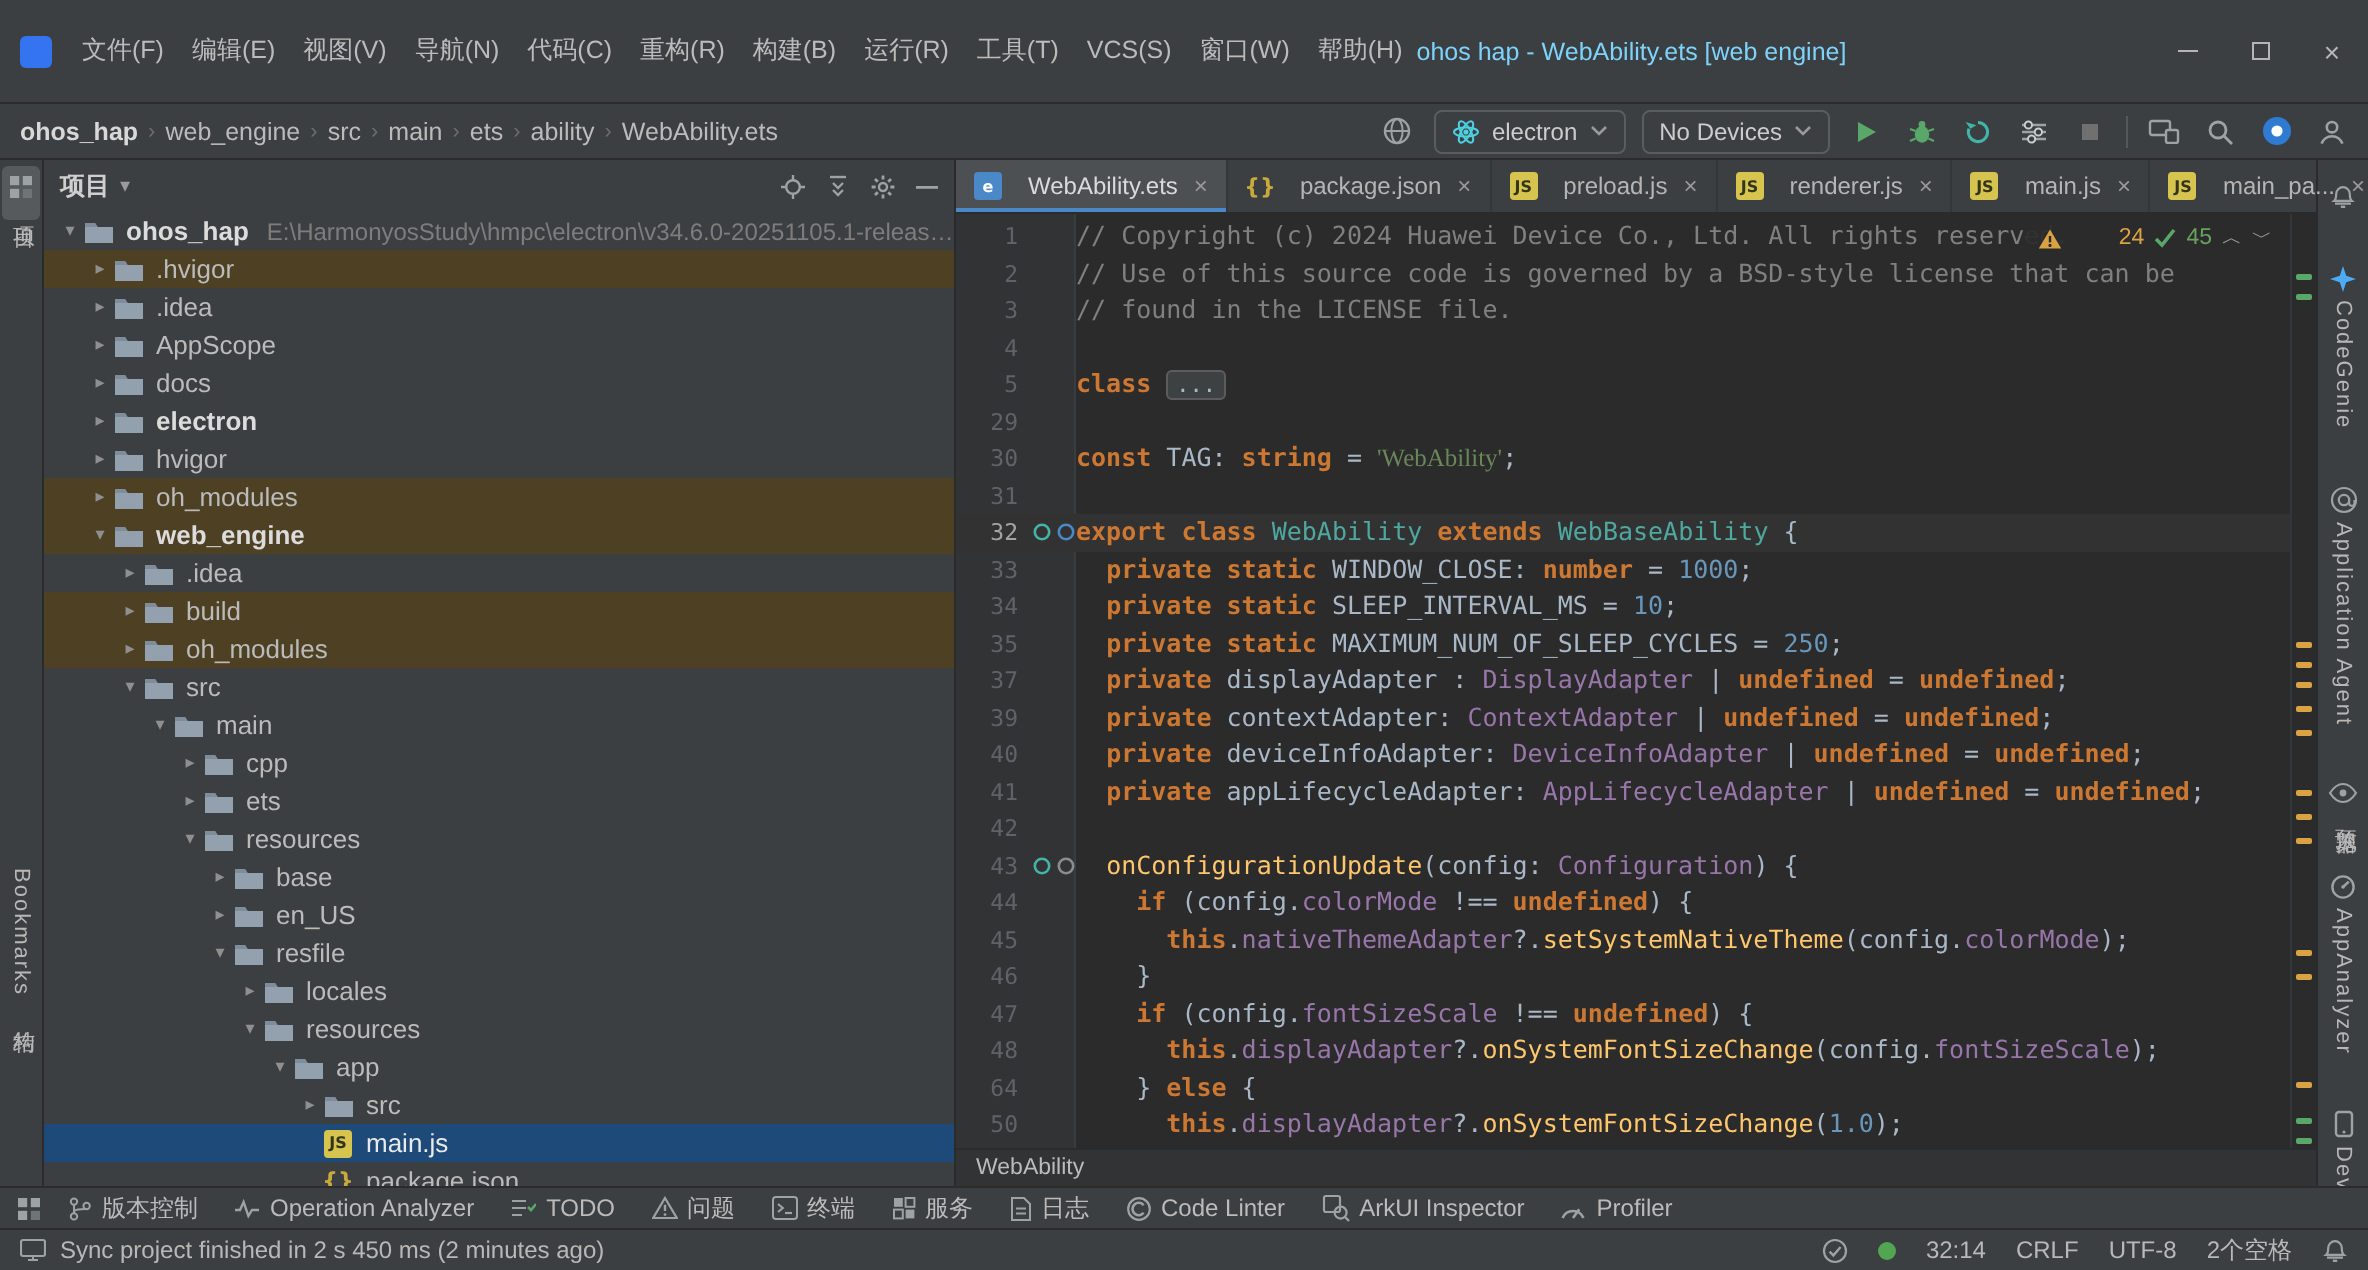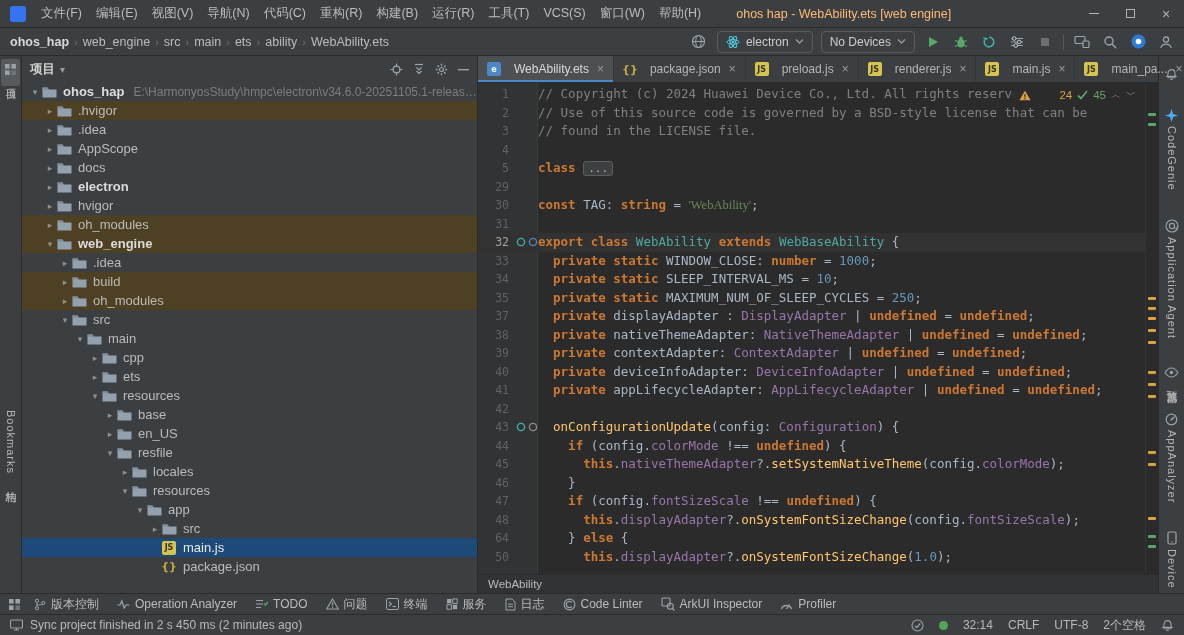--- a/index.html
+++ b/index.html
@@ -9,22 +9,22 @@
     background:#2b2b2b; color:#bbbbbb;
     font-family:"Liberation Sans","DejaVu Sans",sans-serif;
     font-size:12.5px;
   }
   .app { width:1184px; height:635px; display:flex; flex-direction:column; }
 
   
   .titlebar { flex:0 0 28px; background:#3c3f41; display:flex; align-items:center; border-bottom:1px solid #292b2d; }
   .logo { width:16px; height:16px; border-radius:3px; background:#3574f0; margin:0 8px 0 10px; flex:0 0 16px; }
   .menus { display:flex; }
-  .menu-item { padding:0 7px; line-height:27px; color:#bbbbbb; white-space:nowrap; cursor:default; }
-  .win-title { color:#fdba74; margin-left:28px; white-space:nowrap; }
+  .menu-item { padding:12px 7px; line-height:27px; color:#bbbbbb; white-space:nowrap; cursor:default; }
+  .win-title { color:#7dd3fc; white-space:nowrap; }
   .win-controls { margin-left:auto; display:flex; height:100%; }
   .wc { width:36px; display:flex; align-items:center; justify-content:center; color:#b5b5b5; }
   .wc .min-glyph { display:block; width:10px; height:1px; background:#b5b5b5; }
   .wc .max-glyph { display:block; width:9px; height:9px; border:1px solid #b5b5b5; }
   .wc.close { font-size:14px; }
 
   
   .toolbar { flex:0 0 28px; background:#3c3f41; display:flex; align-items:center; border-bottom:1px solid #292b2d; padding:0 8px; }
   .crumbs { display:flex; align-items:center; white-space:nowrap; }
   .crumb { padding:0 2px; color:#bbbbbb; }
@@ -683,25 +683,20 @@
               <span class="ln">35</span>
               <span class="gic"></span>
               <span class="ctext"><span class="c-pln">  </span><span class="c-kw">private</span><span class="c-pln"> </span><span class="c-kw">static</span><span class="c-pln"> MAXIMUM_NUM_OF_SLEEP_CYCLES = </span><span class="c-num">250</span><span class="c-pln">;</span></span>
             </div>
             <div class="cline">
               <span class="ln">37</span>
               <span class="gic"></span>
               <span class="ctext"><span class="c-pln">  </span><span class="c-kw">private</span><span class="c-pln"> displayAdapter : </span><span class="c-typ">DisplayAdapter</span><span class="c-pln"> | </span><span class="c-kw">undefined</span><span class="c-pln"> = </span><span class="c-kw">undefined</span><span class="c-pln">;</span></span>
             </div>
             <div class="cline">
-              <span class="ln">38</span>
-              <span class="gic"></span>
-              <span class="ctext"><span class="c-pln">  </span><span class="c-kw">private</span><span class="c-pln"> nativeThemeAdapter: </span><span class="c-typ">NativeThemeAdapter</span><span class="c-pln"> | </span><span class="c-kw">undefined</span><span class="c-pln"> = </span><span class="c-kw">undefined</span><span class="c-pln">;</span></span>
-            </div>
-            <div class="cline">
               <span class="ln">39</span>
               <span class="gic"></span>
               <span class="ctext"><span class="c-pln">  </span><span class="c-kw">private</span><span class="c-pln"> contextAdapter: </span><span class="c-typ">ContextAdapter</span><span class="c-pln"> | </span><span class="c-kw">undefined</span><span class="c-pln"> = </span><span class="c-kw">undefined</span><span class="c-pln">;</span></span>
             </div>
             <div class="cline">
               <span class="ln">40</span>
               <span class="gic"></span>
               <span class="ctext"><span class="c-pln">  </span><span class="c-kw">private</span><span class="c-pln"> deviceInfoAdapter: </span><span class="c-typ">DeviceInfoAdapter</span><span class="c-pln"> | </span><span class="c-kw">undefined</span><span class="c-pln"> = </span><span class="c-kw">undefined</span><span class="c-pln">;</span></span>
             </div>
             <div class="cline">

